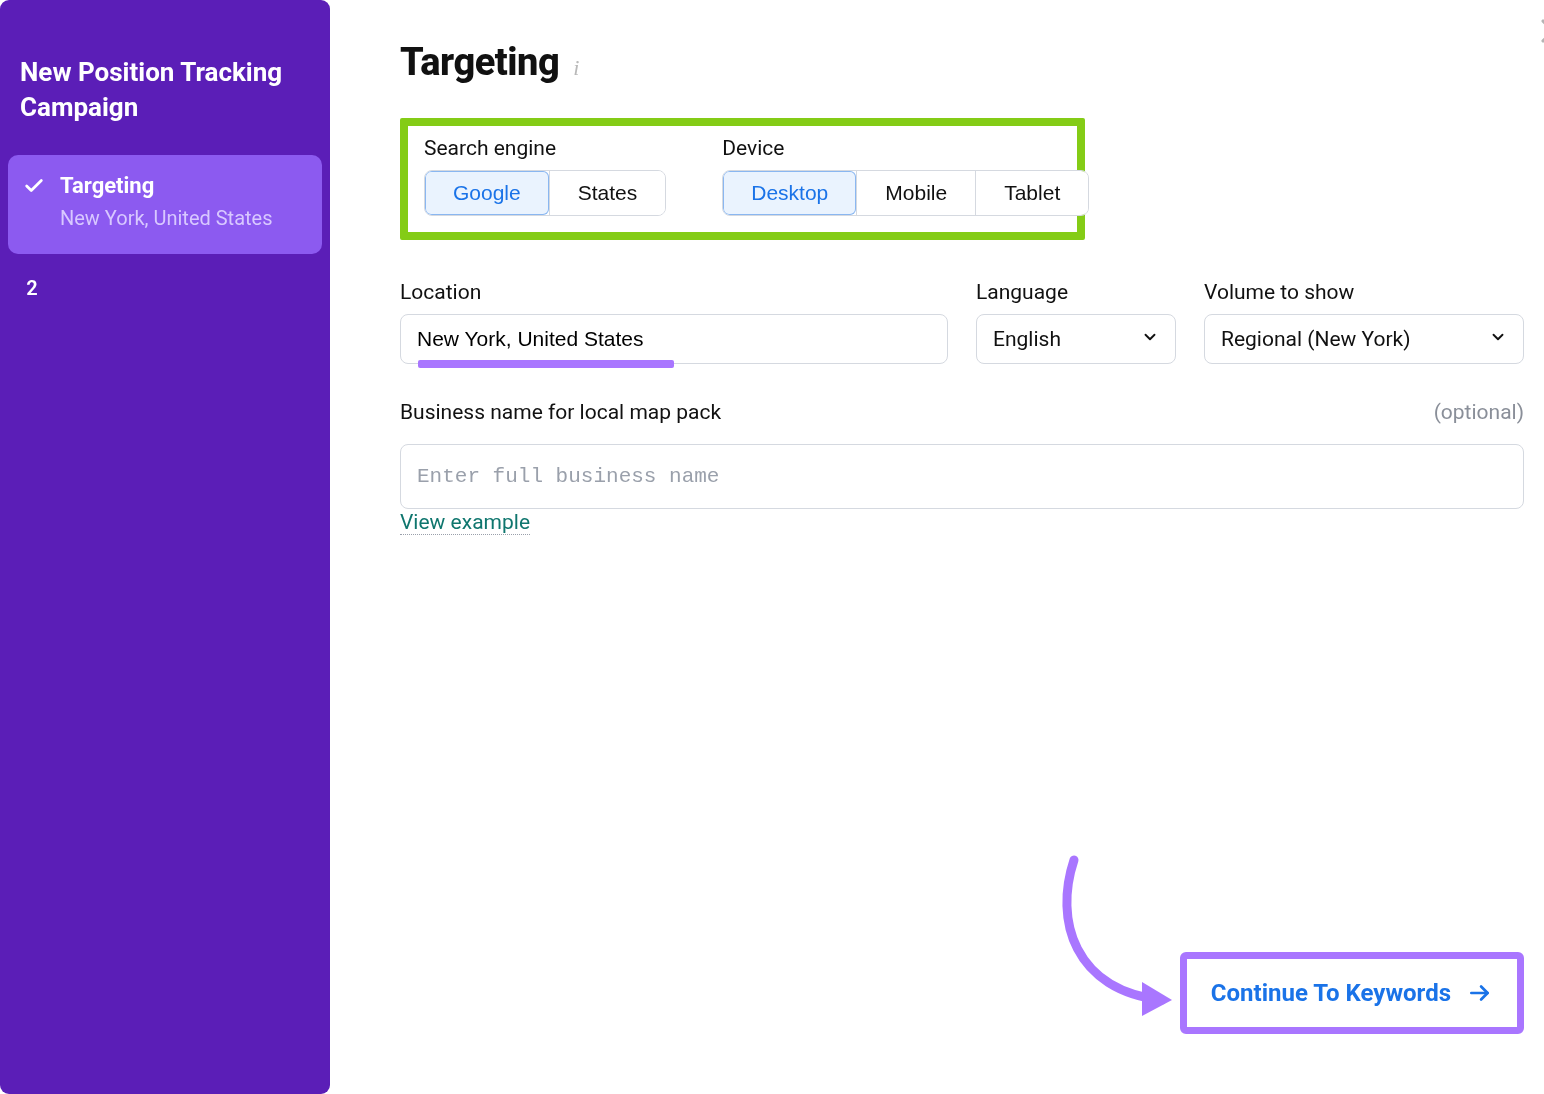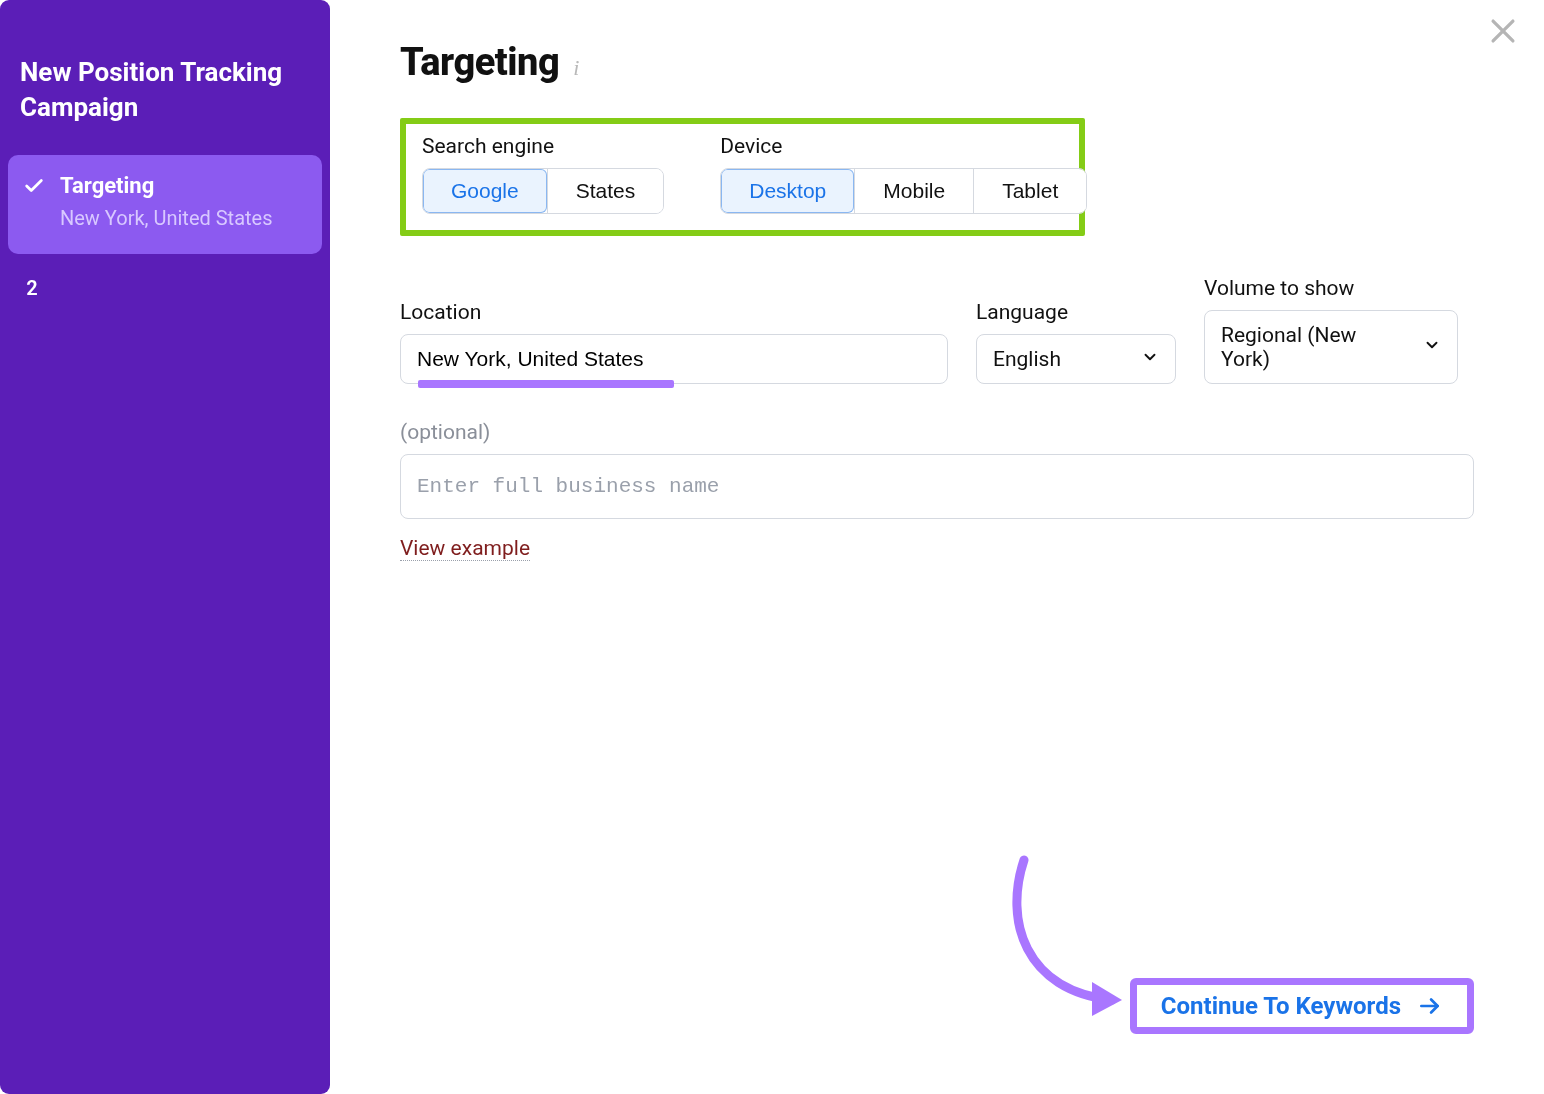--- a/index.html
+++ b/index.html
@@ -22,49 +22,49 @@
     .page-heading { display: flex; align-items: baseline; gap: 14px; margin-bottom: 34px; }
     .page-heading h1 { font-size: 38px; font-weight: 800; letter-spacing: -0.5px; }
     .info-i { font-family: Georgia, serif; font-style: italic; color: #b9b9b9; font-size: 22px; }
 
     .domain-card { background: #f5f6f8; border-radius: 12px; padding: 26px 30px 28px 38px; margin-bottom: 4px; }
     .domain-row { display: flex; align-items: center; gap: 16px; }
     .chev svg { width: 16px; height: 16px; stroke: #777; }
     .domain-name { font-size: 24px; font-weight: 800; }
     .domain-sub { font-size: 21px; color: #8a8f99; margin-left: 36px; margin-top: 6px; }
 
-    .highlight-box1 { border: 6px solid #84cc16; border-radius: 2px; padding: 10px 26px 16px 16px; display: flex; gap: 56px; width: 685px; margin-top: 34px; }
+    .highlight-box1 { border: 8px solid #84cc16; border-radius: 2px; padding: 10px 26px 16px 16px; display: flex; gap: 56px; width: 685px; margin-top: 34px; }
     .group-label { font-size: 21px; color: #111; margin-bottom: 10px; }
     .seg { display: inline-flex; border: 1px solid #d5d9e0; border-radius: 8px; overflow: hidden; }
     .seg-btn { padding: 10px 28px; font-size: 21px; background: #fff; border: none; cursor: pointer; color: #111; }
     .seg-btn + .seg-btn { border-left: 1px solid #d5d9e0; }
     .seg-btn.selected { background: #eaf3fe; color: #1a73e8; box-shadow: inset 0 0 0 1px #8ab7f1; border-radius: 6px; }
 
     .row3 { display: flex; margin-top: 40px; gap: 28px; align-items: flex-end; }
     .field { display: flex; flex-direction: column; }
     .field-label { font-size: 21px; margin-bottom: 10px; }
     .input-like, .select-like { border: 1px solid #d5d9e0; border-radius: 8px; padding: 12px 16px; font-size: 21px; background: #fff; }
     .loc-wrap { position: relative; width: 548px; }
     .loc-wrap input { width: 100%; }
     .loc-underline { position: absolute; left: 18px; bottom: -4px; height: 8px; width: 256px; background: #a976ff; border-radius: 2px; }
     .select-like { display: flex; align-items: center; justify-content: space-between; gap: 16px; cursor: pointer; }
     .select-like .chev svg { width: 18px; height: 18px; stroke: #111; }
     .lang { width: 200px; }
-    .vol { width: 254px; }
+    .vol { width: 320px; }
 
     .row4 { margin-top: 36px; }
     .biz-row { display: flex; justify-content: space-between; align-items: baseline; margin-bottom: 10px; }
     .optional { color: #8a8f99; font-size: 21px; }
     .biz-input { width: 100%; border: 1px solid #d5d9e0; border-radius: 8px; padding: 20px 16px; font-size: 21px; font-family: Liberation Mono, monospace; }
     .biz-input::placeholder { color: #9aa0ab; }
-    .view-example { margin-top: 17px; color: #7f1d1d; font-size: 21px; border-bottom: 1px dotted #9aa0ab; cursor: pointer; display: inline-block; }
+    .view-example { margin-top: 1px; color: #0f766e; font-size: 21px; border-bottom: 1px dotted #9aa0ab; cursor: pointer; display: inline-block; }
 
     .footer-area { position: absolute; right: 70px; bottom: 60px; display: flex; align-items: center; }
     .arrow-ann { position: absolute; right: 400px; bottom: 60px; }
-    .continue-box { border: 7px solid #a976ff; border-radius: 6px; padding: 7px 24px; }
+    .continue-box { border: 7px solid #a976ff; border-radius: 6px; padding: 20px 24px; }
     .continue-btn { display: flex; align-items: center; gap: 16px; color: #1a73e8; font-size: 24px; font-weight: 700; cursor: pointer; }
     .continue-btn svg { width: 26px; height: 26px; stroke: #1a73e8; }
   </style>
 </head>
 <body>
 
 <aside class="sidebar">
   <div class="sidebar-title">New Position Tracking Campaign</div>
 
   <div class="sidebar-step active">
@@ -143,20 +143,21 @@
           <svg viewBox="0 0 24 24" fill="none" stroke="currentColor" stroke-width="2.5" stroke-linecap="round" stroke-linejoin="round">
               <polyline points="6 9 12 15 18 9"></polyline>
             </svg>
         </span>
       </div>
     </div>
   </div>
 
   <div class="row4">
     <div class="biz-row">
+      <span class="field-label">Business name for local map pack</span>
       <span class="optional">(optional)</span>
     </div>
     <input class="biz-input" placeholder="Enter full business name" style="">
     <div class="view-example">View example</div>
   </div>
 
   <div class="arrow-ann">
     <svg width="160" height="180" viewBox="0 0 160 180">
       <path d="M 40 10 C 20 70, 40 140, 128 150" fill="none" stroke="#a976ff" stroke-width="9" stroke-linecap="round"></path>
       <path d="M 108 132 L 138 150 L 108 166 Z" fill="#a976ff"></path>

